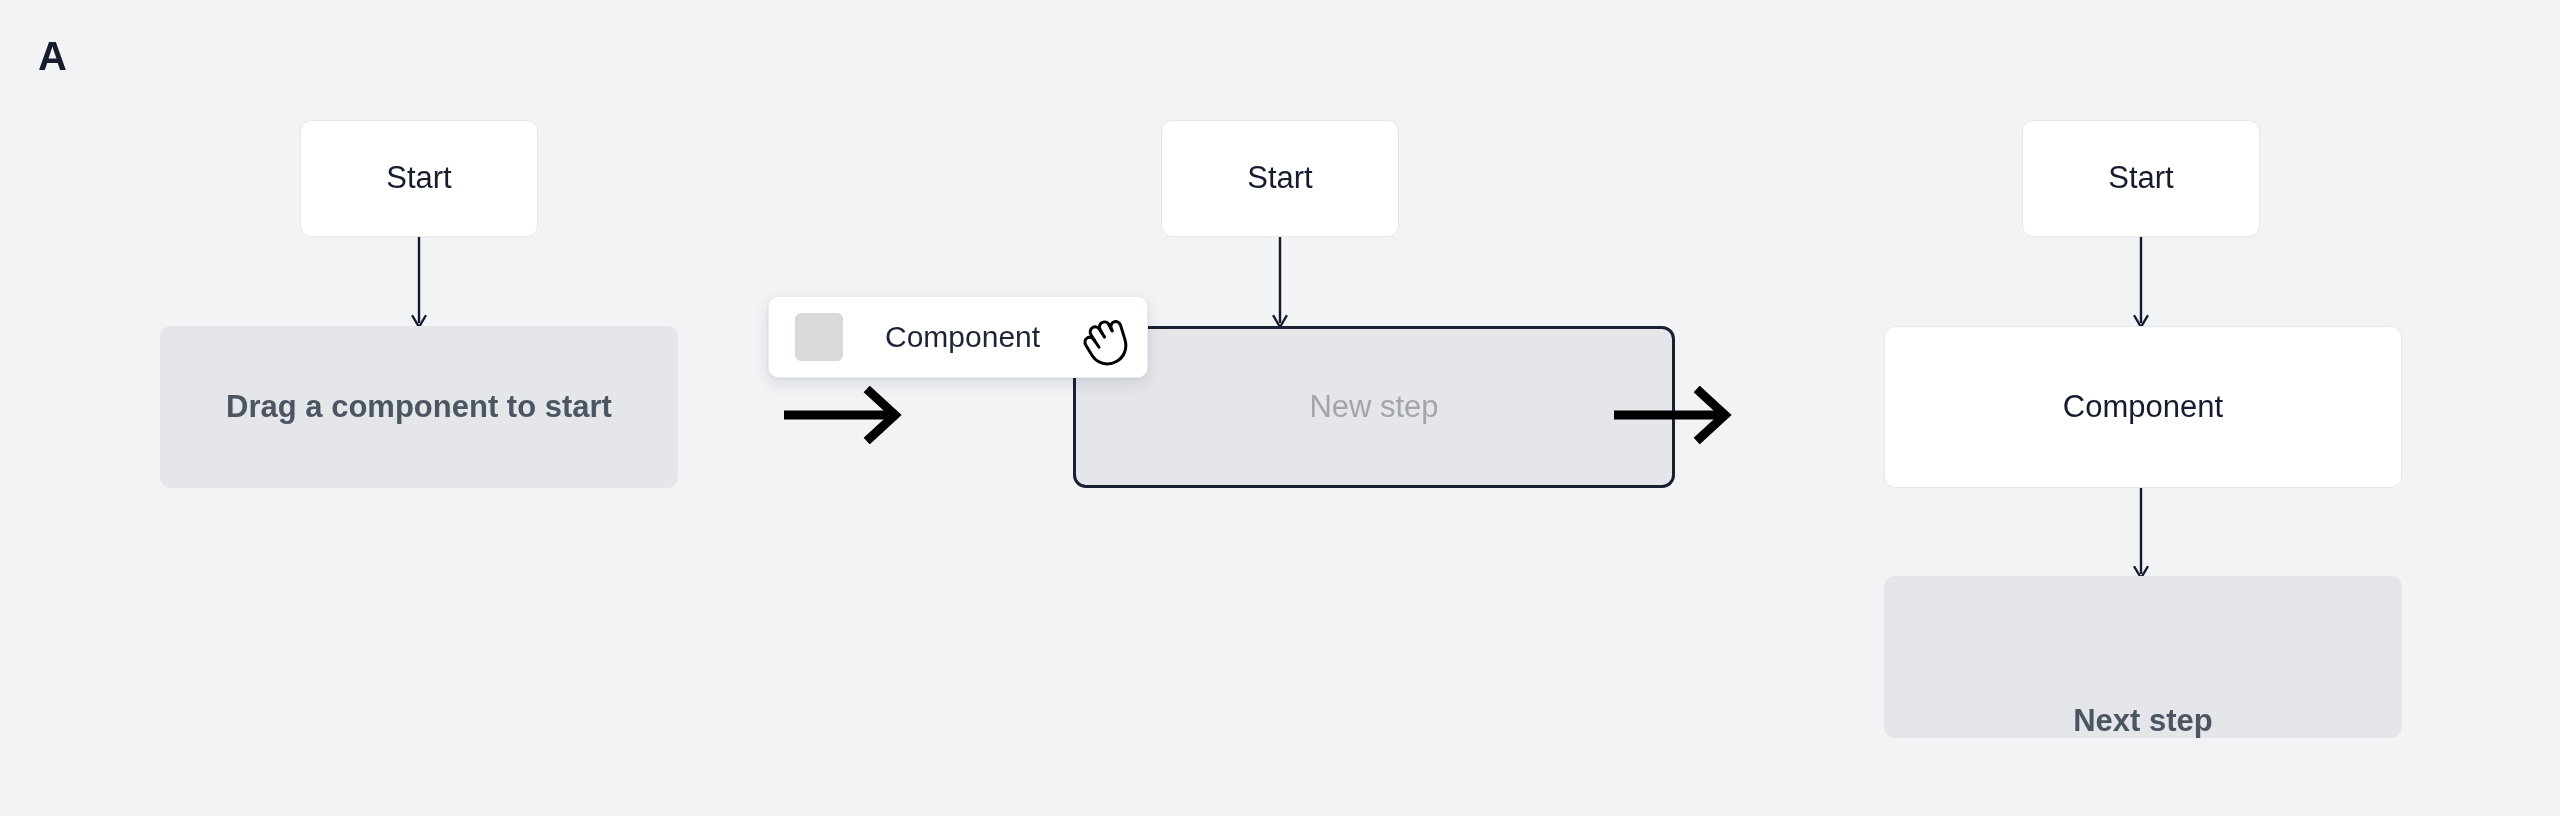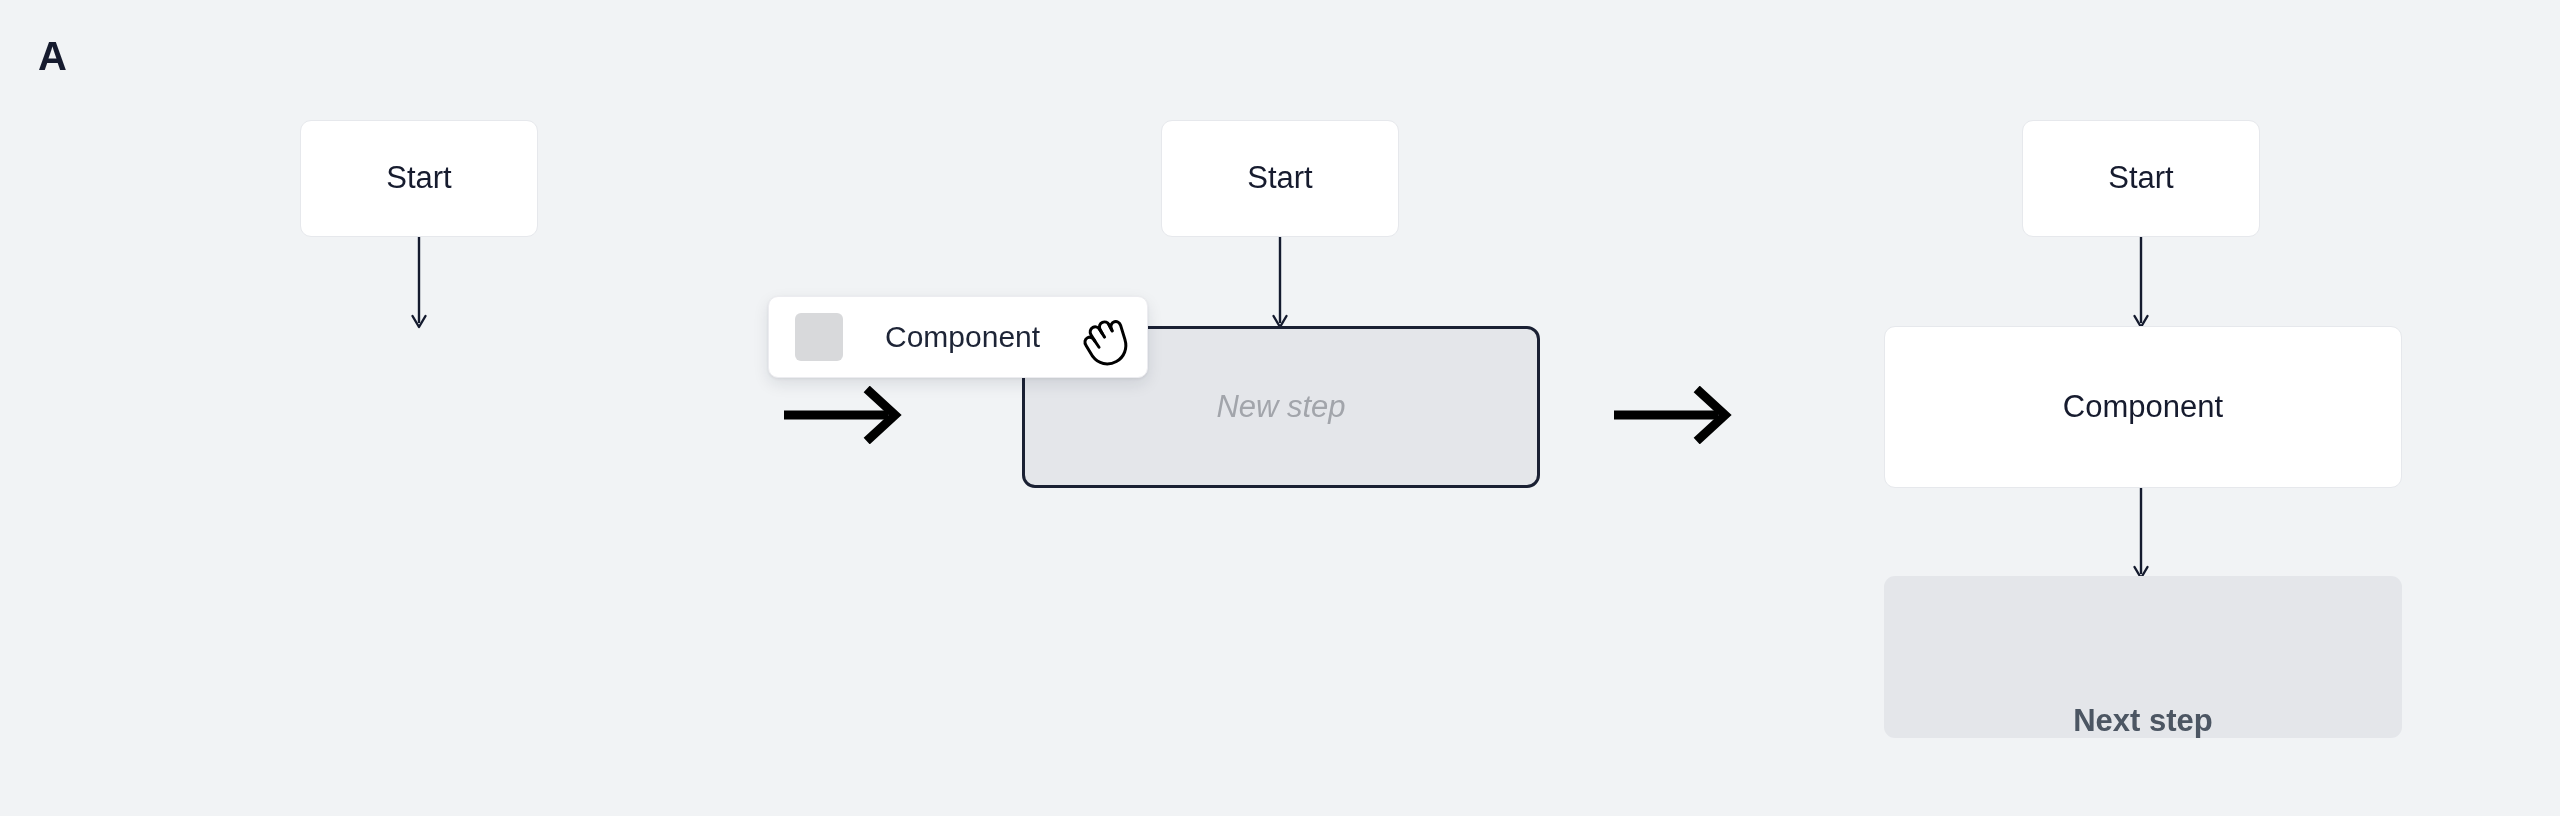--- a/index.html
+++ b/index.html
@@ -127,40 +127,43 @@
     <span>Start</span>
   </div>
 
   <div class="vconn" style="left:407px; top:237px; height:96px;">
     <svg width="24" height="96" viewBox="0 0 24 96" fill="none">
       <line x1="12" y1="0" x2="12" y2="86" stroke="#141a2e" stroke-width="2.4"></line>
       <path d="M5.5 79 L12 90 L18.5 79" stroke="#141a2e" stroke-width="2.4" fill="none" stroke-linecap="round" stroke-linejoin="round"></path>
     </svg>
   </div>
 
+  <div class="node node-placeholder" style="left:160px; top:326px; width:518px; height:162px;">
+    <span>Drag a component to start</span>
+  </div>
 
   <div class="harrow" style="left:782px; top:386px;">
     <svg width="124" height="58" viewBox="0 0 124 58" fill="none">
       <line x1="2" y1="29" x2="106" y2="29" stroke="#000000" stroke-width="9"></line>
       <path d="M88 6 L113 29 L88 52" stroke="#000000" stroke-width="9" fill="none" stroke-linecap="square" stroke-linejoin="miter"></path>
     </svg>
   </div>
 
   <div class="node node-start" style="left:1161px; top:120px; width:238px; height:117px;">
     <span>Start</span>
   </div>
 
   <div class="vconn" style="left:1268px; top:237px; height:96px;">
     <svg width="24" height="96" viewBox="0 0 24 96" fill="none">
       <line x1="12" y1="0" x2="12" y2="86" stroke="#141a2e" stroke-width="2.4"></line>
       <path d="M5.5 79 L12 90 L18.5 79" stroke="#141a2e" stroke-width="2.4" fill="none" stroke-linecap="round" stroke-linejoin="round"></path>
     </svg>
   </div>
 
-  <div class="node node-drop" style="left:1022px; top:326px; width:518px; height:162px;font-style:italic;">
+  <div class="node node-drop" style="left:1073px; top:326px; width:602px; height:162px;">
     <span>New step</span>
   </div>
 
   <div class="chip" style="left:768px; top:296px; width:380px; height:82px;">
     <span class="chip-swatch"></span>
     <span class="chip-label">Component</span>
     <span class="chip-cursor">
       <svg width="62" height="62" viewBox="0 0 64 64" fill="none">
         <path d="M14.5 34.5
                  C12.5 31.5 13.2 28.0 16.0 26.6

